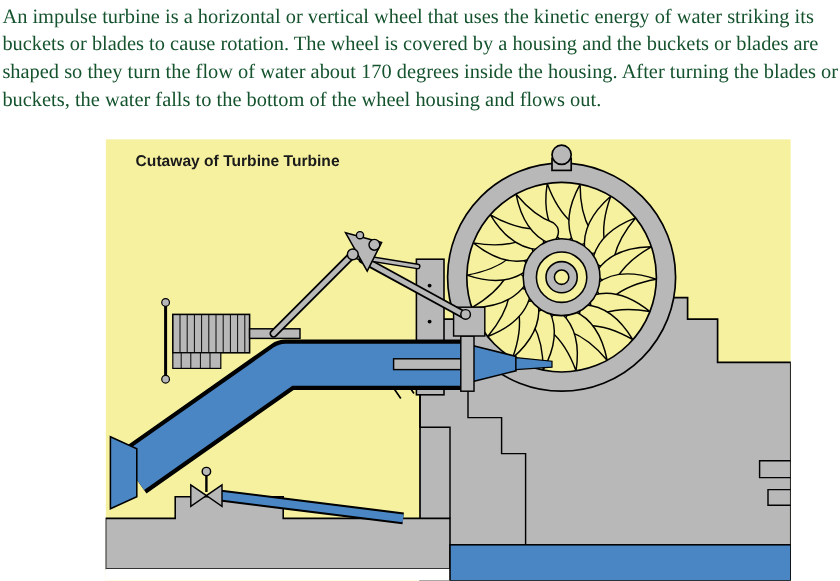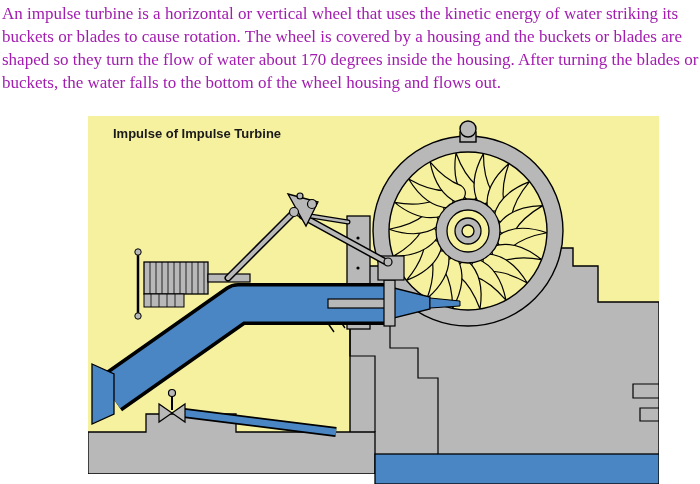--- a/index.html
+++ b/index.html
@@ -12,21 +12,21 @@
     position: relative;
   }
   .intro {
     position: absolute;
     top: 2px;
     left: 2px;
     width: 697px;
     font-family: "Liberation Serif", serif;
     font-size: 17px;
     line-height: 23px;
-    color: #a21caf;
+    color: #14532d;
   }
   .diagram {
     position: absolute;
     left: 88px;
     top: 116px;
     width: 571px;
     height: 368px;
   }
   .diagram-title {
     position: absolute;
@@ -151,14 +151,14 @@
     <g>
       <path fill="none" d="M96,297 L248,316" stroke="#000000" stroke-width="10"></path>
       <path fill="none" d="M96,297 L248,316" stroke="#4A86C4" stroke-width="6.5"></path>
       <line x1="84" y1="280" x2="84" y2="294" stroke="#000000" stroke-width="2"></line>
       <circle cx="84" cy="277" r="3.5" fill="#B8B8B8" stroke="#000000" stroke-width="1.2"></circle>
       <polygon points="71,288 71,306 84,297" fill="#B8B8B8" stroke="#000000" stroke-width="1.2"></polygon>
       <polygon points="97,288 97,306 84,297" fill="#B8B8B8" stroke="#000000" stroke-width="1.2"></polygon>
     </g>
   </svg>
 
-  <div class="diagram-title">Impulse of Impulse Turbine</div>
+  <div class="diagram-title">Cutaway of Turbine Turbine</div>
 </div>
 
 </body></html>

